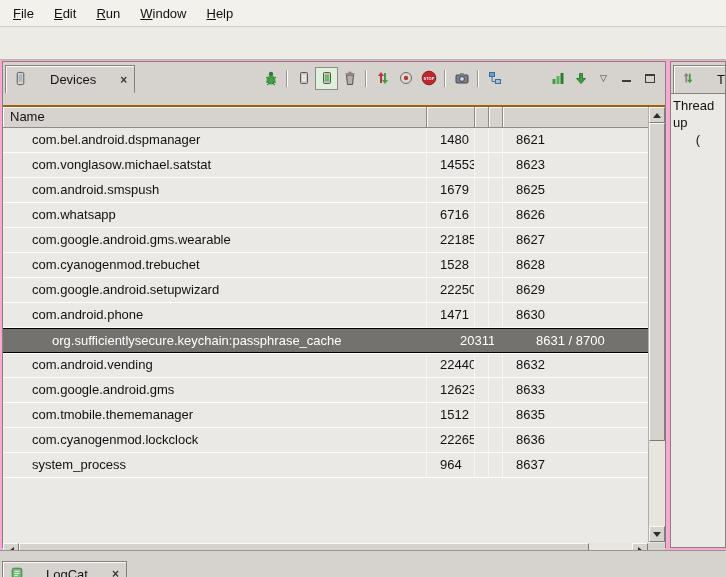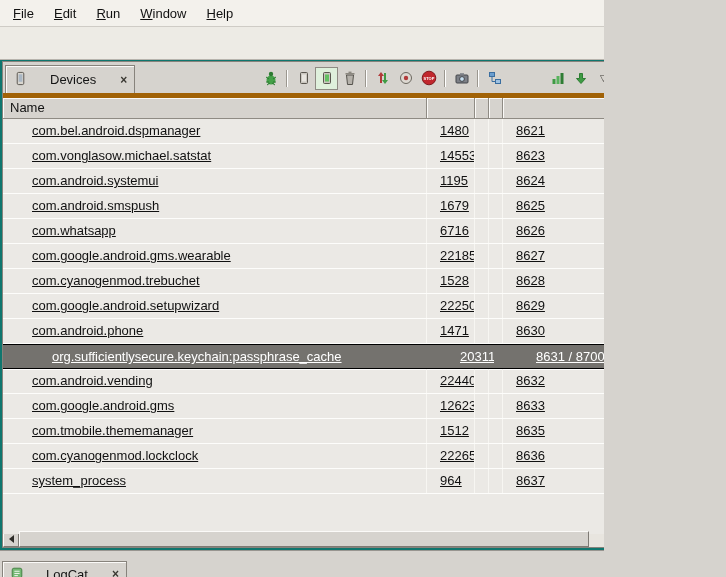--- a/index.html
+++ b/index.html
@@ -1,17 +1,17 @@
 <!DOCTYPE html>
 <html><head>
 <meta charset="utf-8">
 <style>
   *{box-sizing:border-box;margin:0;padding:0;}
   body{margin:0;background:#d6d3ce;font-family:"Liberation Sans","DejaVu Sans",sans-serif;}
-  #screen{position:relative;width:604px;height:577px;background:#0f766e;overflow:hidden;font-size:13px;color:#111;}
+  #screen{position:relative;width:726px;height:577px;background:#f9a8d4;overflow:hidden;font-size:13px;color:#111;}
 
   
   .menubar{position:absolute;left:0;top:0;width:100%;height:27px;background:#f3f1ec;border-bottom:1px solid #cfccc6;display:flex;align-items:center;padding-left:3px;}
   .menu-item{padding:4px 10px;cursor:default;}
   .menu-item u{text-decoration:underline;}
   .topblank{position:absolute;left:0;top:27px;width:100%;height:33px;background:#edebe5;border-bottom:1px solid #b8b4ad;}
 
   
   .panel{position:absolute;border:1px solid #87837c;background:#d6d3ce;}
   #devicesPanel{left:2px;top:61px;width:664px;height:487px;}
@@ -27,26 +27,26 @@
   .tbtn{width:23px;height:23px;display:flex;align-items:center;justify-content:center;flex:0 0 auto;border:1px solid transparent;}
   .tbtn.pressed{border:1px solid #8f8b84;background:#dff0dc;}
   .tsep{width:0;height:17px;border-left:1px solid #9b978f;border-right:1px solid #fff;margin:0 4px;flex:0 0 auto;}
   .tspace{width:40px;flex:0 0 auto;}
   .glyph-viewmenu{font-size:9px;color:#3c3a35;line-height:1;}
   .glyph-min{width:9px;height:9px;position:relative;}
   .glyph-min::after{content:"";position:absolute;left:0;bottom:1px;width:9px;height:2px;background:#3c3a35;}
   .glyph-max{width:10px;height:9px;border:1px solid #3c3a35;border-top-width:2px;}
 
   
-  .table-zone{position:relative;height:437px;border-top:5px solid #a16207;}
+  .table-zone{position:relative;height:437px;border-top:2px solid #a16207;margin-top:12px;}
   .theader{display:flex;height:21px;background:#d6d3ce;padding-right:17px;border-bottom:1px solid #8f8b84;}
   .hcell{border-right:1px solid #8f8b84;box-shadow:inset 1px 1px 0 #fbfaf8;line-height:20px;padding-left:7px;white-space:nowrap;overflow:hidden;flex:0 0 auto;}
   .hcell.grow{flex:1 1 auto;border-right:none;}
   .tbody{height:415px;background:#ebe9e5;overflow:hidden;}
-  .trow{display:flex;height:25px;border-bottom:1px solid #fdfdfb;line-height:24px;text-decoration:underline;}
+  .trow{display:flex;height:25px;border-bottom:1px solid #fdfdfb;line-height:24px;}
   .tcell{white-space:nowrap;overflow:hidden;flex:0 0 auto;}
   .c-name{width:424px;padding-left:29px;border-right:1px solid #f7f6f2;}
   .c-pid{width:48px;padding-left:13px;border-right:1px solid #f7f6f2;}
   .c-s1,.c-s2{width:14px;border-right:1px solid #f7f6f2;}
   .c-port{flex:1 1 auto;padding-left:13px;}
   .trow.selected{background:#74726e;color:#fff;border-top:1px solid #000;border-bottom:1px solid #000;box-shadow:0 1px 0 #fff;padding-left:20px;}
   .trow.selected .tcell{border-right-color:transparent;}
 
   
   .vscroll{position:absolute;top:0;right:0;bottom:0;width:17px;display:flex;flex-direction:column;background:#e8e5df;border-left:1px solid #b3afa8;}
@@ -205,27 +205,20 @@
             <div class="tcell c-port">8621</div>
           </div>
           <div class="trow">
             <div class="tcell c-name">com.vonglasow.michael.satstat</div>
             <div class="tcell c-pid">14553</div>
             <div class="tcell c-s1"></div>
             <div class="tcell c-s2"></div>
             <div class="tcell c-port">8623</div>
           </div>
           <div class="trow">
-            <div class="tcell c-name">com.android.systemui</div>
-            <div class="tcell c-pid">1195</div>
-            <div class="tcell c-s1"></div>
-            <div class="tcell c-s2"></div>
-            <div class="tcell c-port">8624</div>
-          </div>
-          <div class="trow">
             <div class="tcell c-name">com.android.smspush</div>
             <div class="tcell c-pid">1679</div>
             <div class="tcell c-s1"></div>
             <div class="tcell c-s2"></div>
             <div class="tcell c-port">8625</div>
           </div>
           <div class="trow">
             <div class="tcell c-name">com.whatsapp</div>
             <div class="tcell c-pid">6716</div>
             <div class="tcell c-s1"></div>

